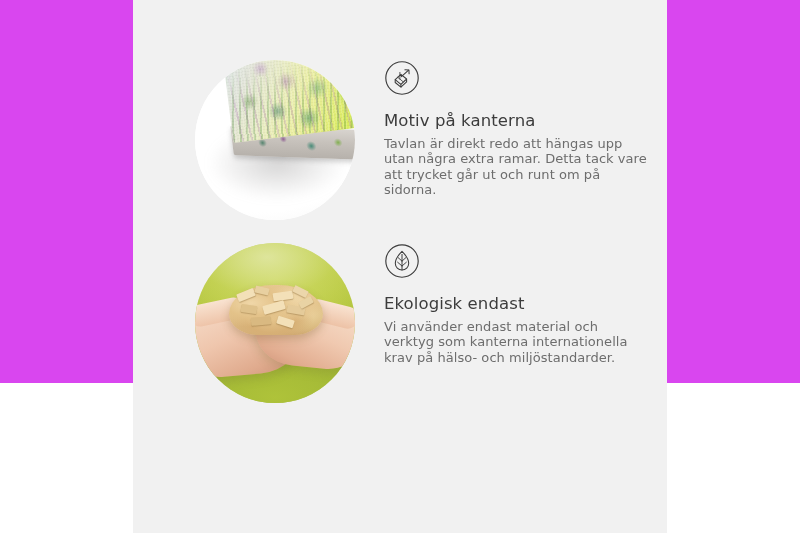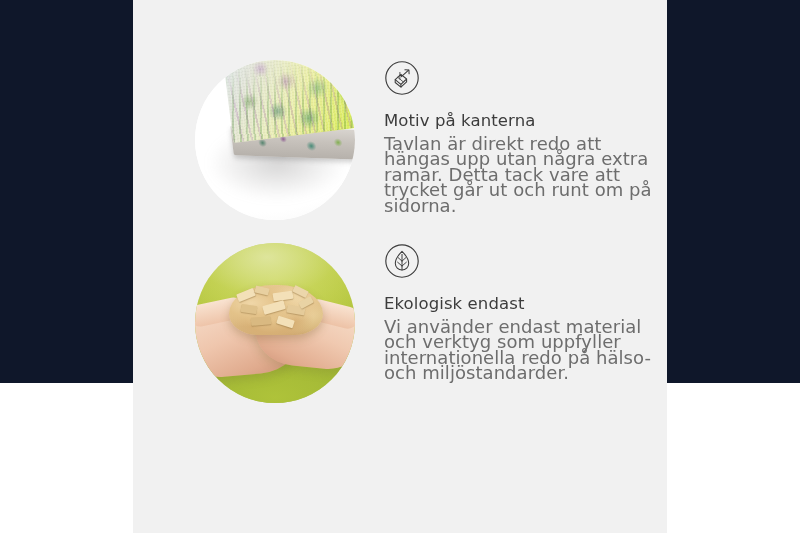--- a/index.html
+++ b/index.html
@@ -2,21 +2,21 @@
 <html><head>
 <meta charset="utf-8">
 <style>
   html,body{margin:0;padding:0;}
   body{
     width:800px;height:533px;
     background:#ffffff;
     font-family:"DejaVu Sans","Liberation Sans",sans-serif;
     overflow:hidden;
   }
-  .page{position:relative;width:800px;height:383px;background:#0f172a;}
+  .page{position:relative;width:800px;height:383px;background:#d946ef;}
 
   
   .panel{
     position:absolute;left:133px;top:0;width:534px;height:533px;
     background:#f1f1f1;
   }
 
   
   .feature{position:absolute;left:0;top:0;width:534px;}
   .feature.one{top:60px;}
@@ -177,21 +177,21 @@
   .f-title{
     margin:15px 0 0 0;
     font-size:16.5px;
     line-height:20px;
     color:#3c3c3c;
     letter-spacing:.1px;
     font-weight:400;
   }
   .f-desc{
     margin:5px 0 0 0;
-    font-size:18px;
+    font-size:13px;
     line-height:15.4px;
     color:#6d6d6d;
     letter-spacing:.05px;
     max-width:268px;
   }
 </style>
 </head>
 <body>
 
 <div class="page">
@@ -263,18 +263,18 @@
             <path d="M18 8.4 C22.6 13.0 24.7 17.1 24.7 20.3 C24.7 24.2 21.7 27.0 18 27.0
                      C14.3 27.0 11.3 24.2 11.3 20.3 C11.3 17.1 13.4 13.0 18 8.4 Z" stroke="#3c3c3c" stroke-width="1.05" stroke-linejoin="round"></path>
             <path d="M18 11.4 L18 27.0" stroke="#3c3c3c" stroke-width="1.0" stroke-linecap="round"></path>
             <path d="M18 18.1 L14.0 14.5" stroke="#3c3c3c" stroke-width=".95" stroke-linecap="round"></path>
             <path d="M18 18.1 L22.0 14.5" stroke="#3c3c3c" stroke-width=".95" stroke-linecap="round"></path>
             <path d="M18 23.0 L13.6 19.2" stroke="#3c3c3c" stroke-width=".95" stroke-linecap="round"></path>
             <path d="M18 23.0 L22.4 19.2" stroke="#3c3c3c" stroke-width=".95" stroke-linecap="round"></path>
           </svg>
         </span>
         <p class="f-title">Ekologisk endast</p>
-        <p class="f-desc">Vi använder endast material och verktyg som uppfyller internationella redo på hälso- och miljöstandarder.</p>
+        <p class="f-desc">Vi använder endast material och verktyg som kanterna internationella krav på hälso- och miljöstandarder.</p>
       </div>
     </div>
 
   </div>
 </div>
 
 </body></html>

